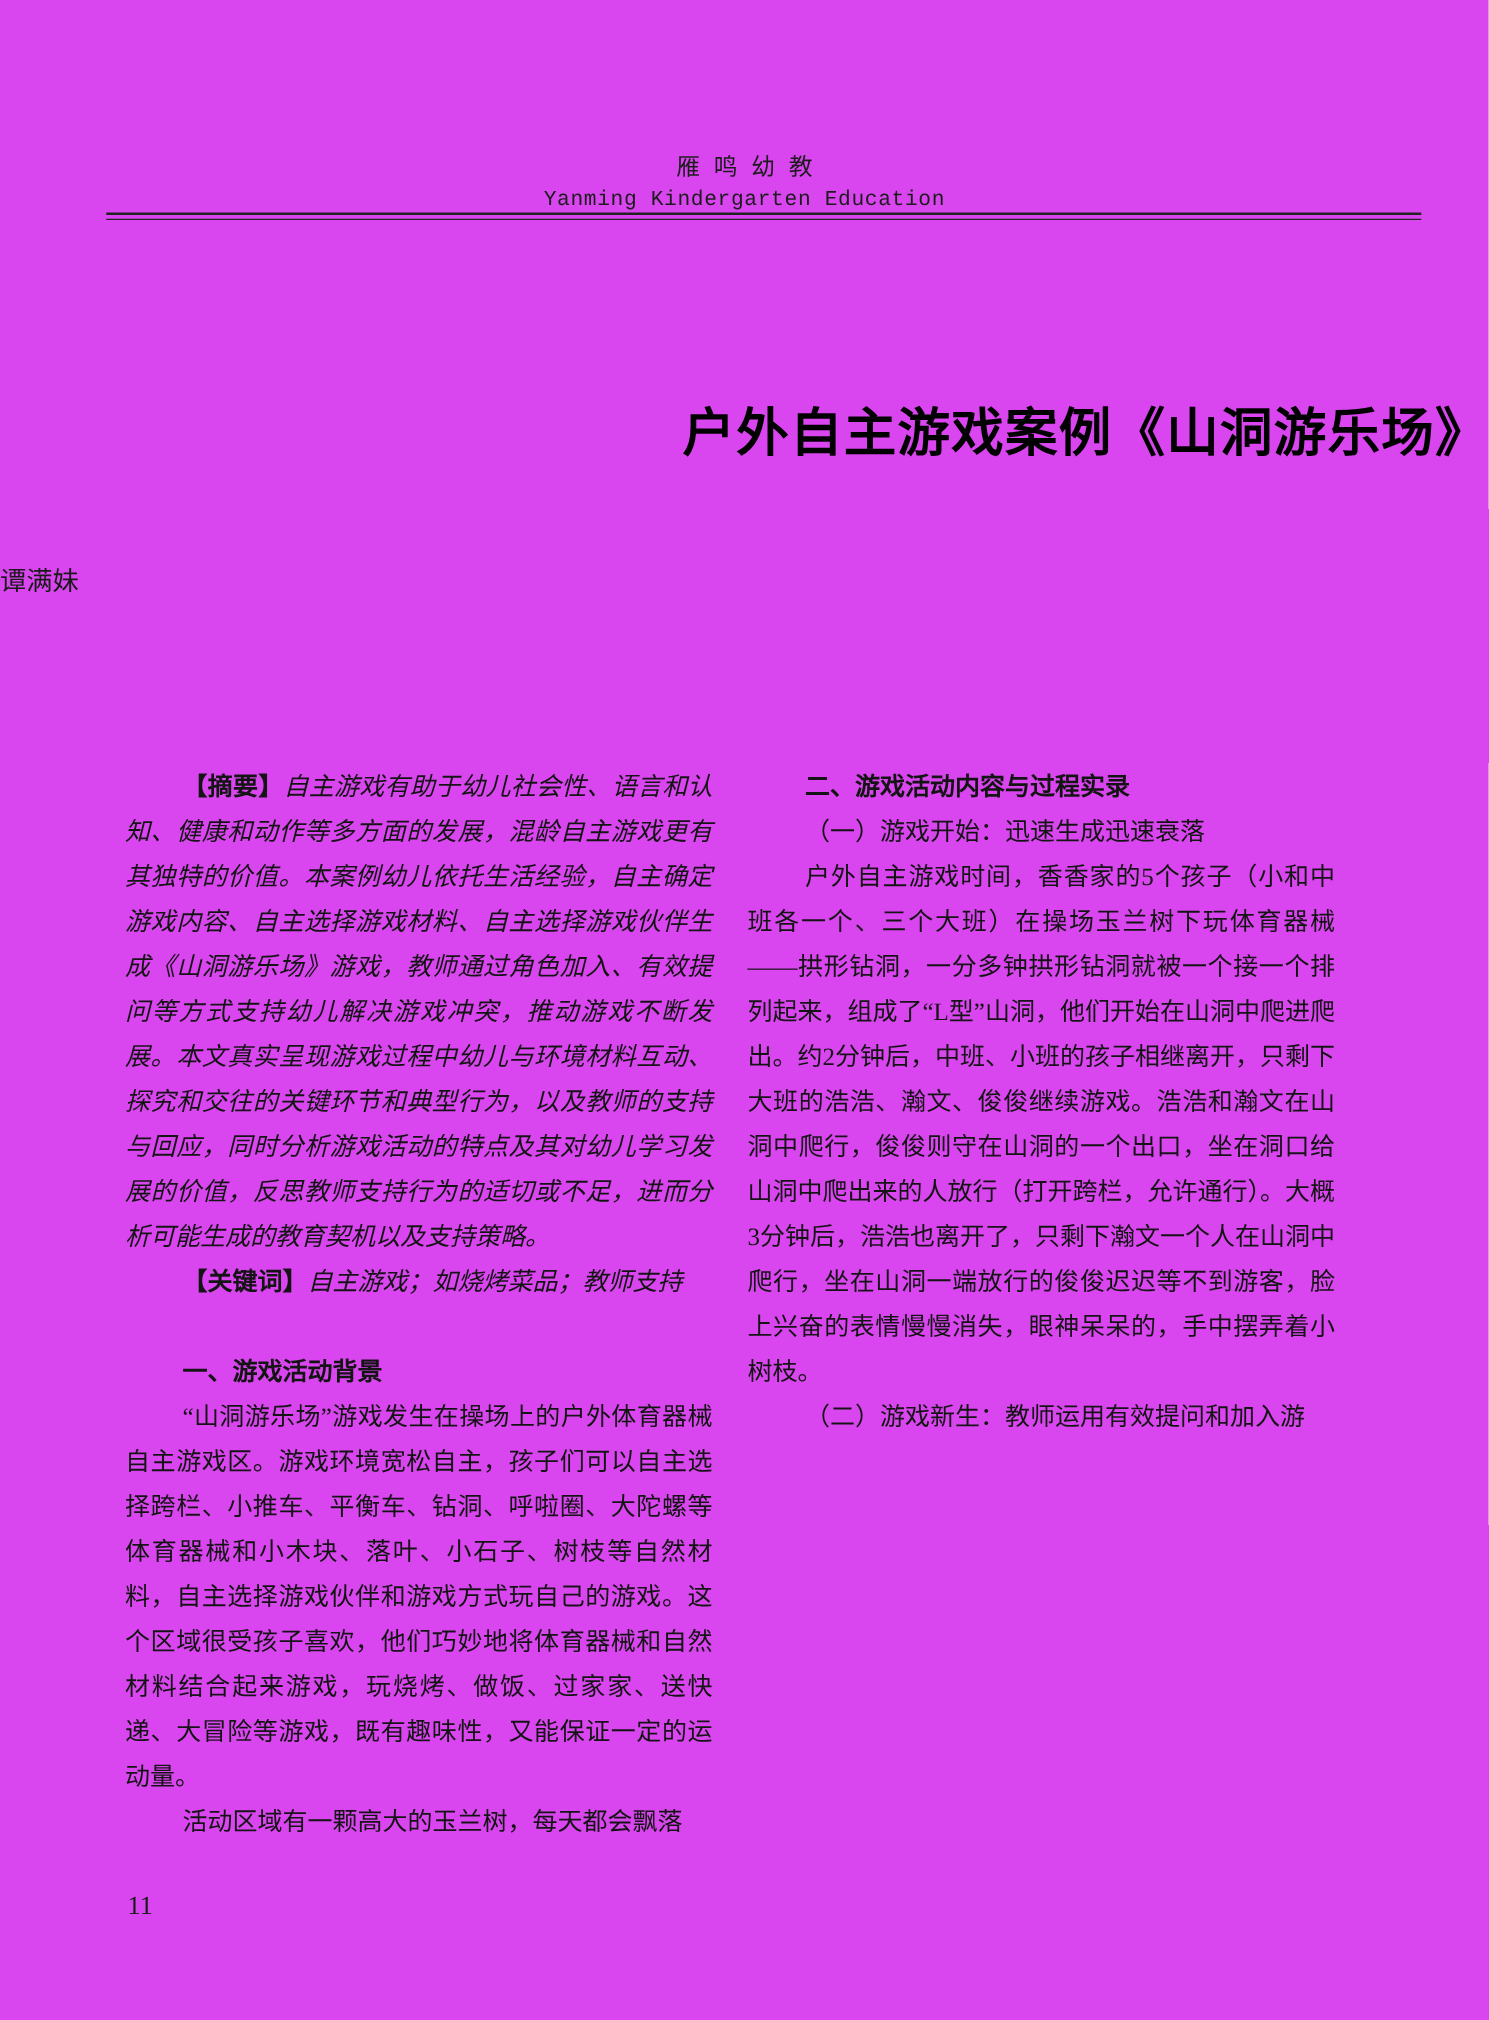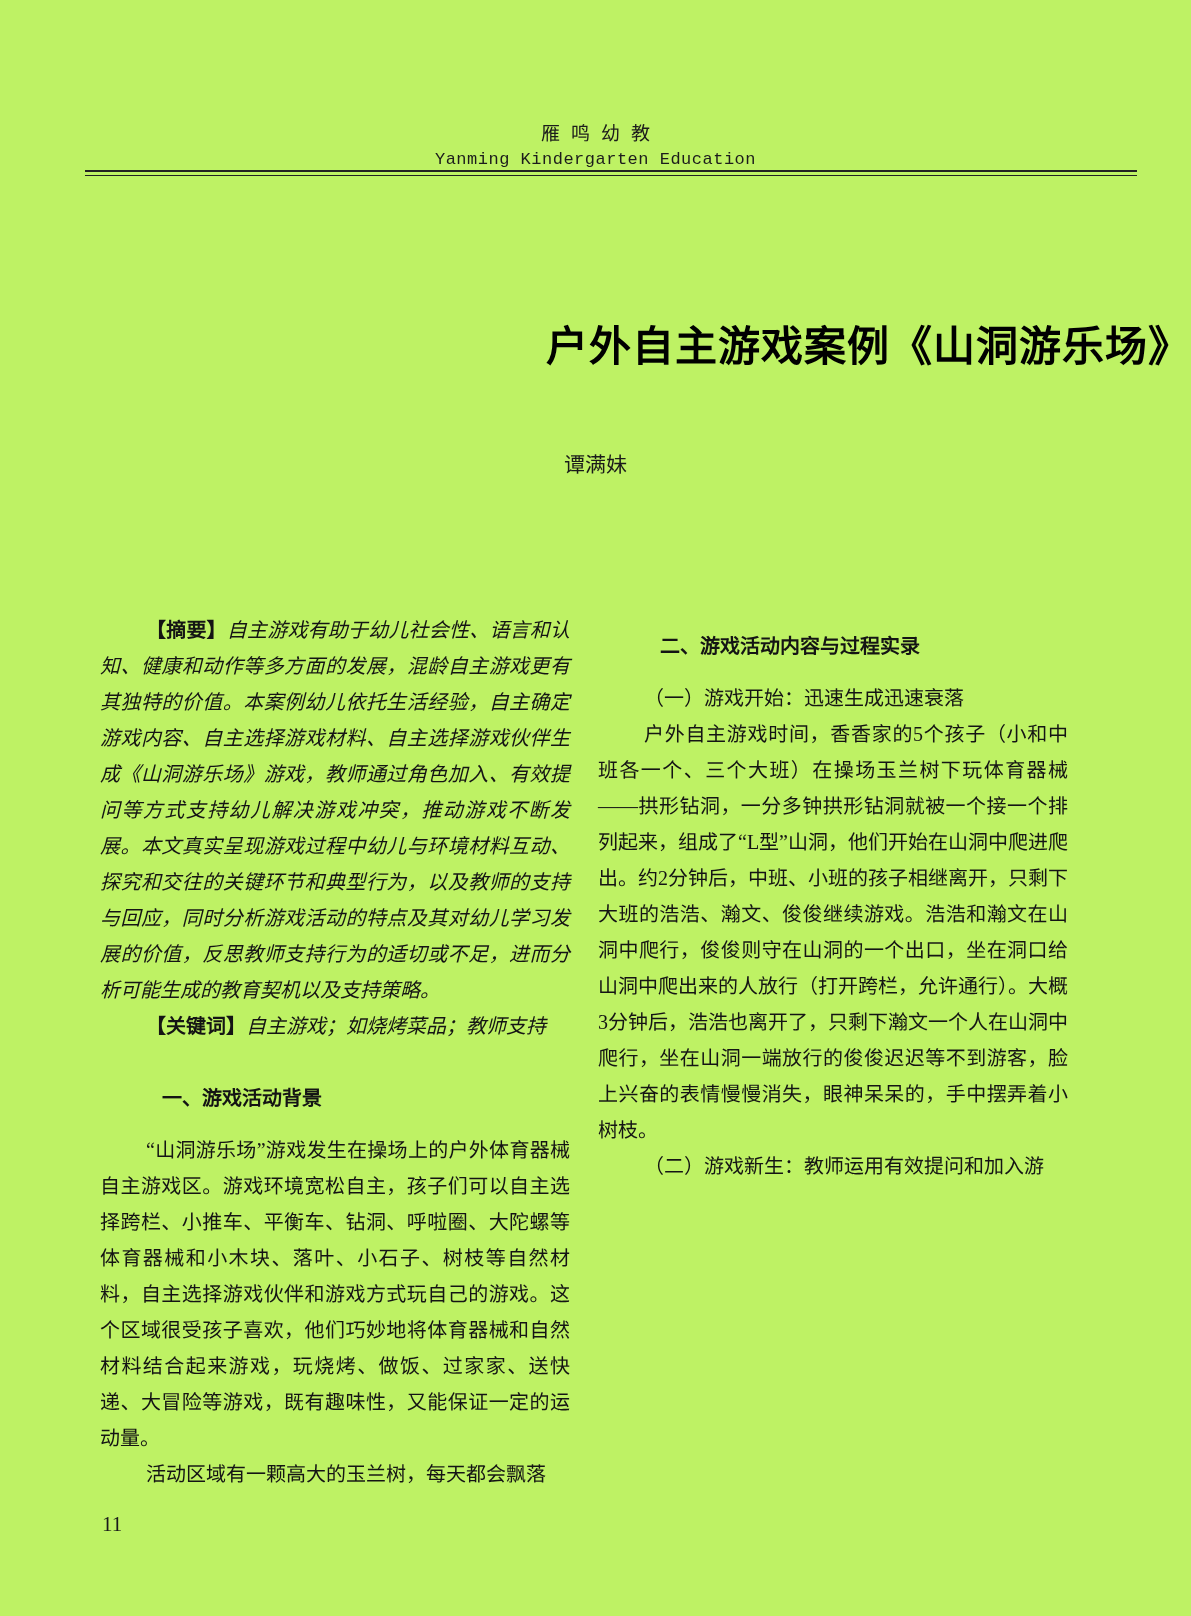--- a/index.html
+++ b/index.html
@@ -4,21 +4,21 @@
 <style>
   html, body {
     margin: 0;
     padding: 0;
     background: #ffffff;
   }
   .page {
     position: relative;
     width: 1191px;
     height: 1616px;
-    background: #bef264;
+    background: #d946ef;
     color: #111111;
     font-family: "Liberation Serif", serif;
     overflow: hidden;
   }
 
   
   .journal-header {
     position: absolute;
     top: 118px;
     left: 0;
@@ -61,21 +61,20 @@
     font-size: 42px;
     font-weight: 900;
     letter-spacing: 1px;
     color: #000000;
   }
   .author {
     position: absolute;
     top: 448px;
     left: 0;
     width: 100%;
-    text-align: center;
     font-size: 21px;
     color: #1a1a1a;
   }
 
   
   .columns {
     position: absolute;
     top: 612px;
     left: 100px;
     width: 992px;
@@ -98,21 +97,21 @@
   .inline-label {
     font-family: "Liberation Sans", sans-serif;
     font-weight: bold;
     font-style: normal;
   }
 
   .sec-heading {
     font-family: "Liberation Sans", sans-serif;
     font-weight: bold;
     text-indent: 2.3em;
-    margin: 16px;
+    margin: 0;
   }
   .sec-heading.gap-above { margin-top: 36px; }
   .sub-heading { margin: 0; text-indent: 2.3em; }
 
   
   .page-number {
     position: absolute;
     left: 102px;
     top: 1512px;
     font-size: 21px;

